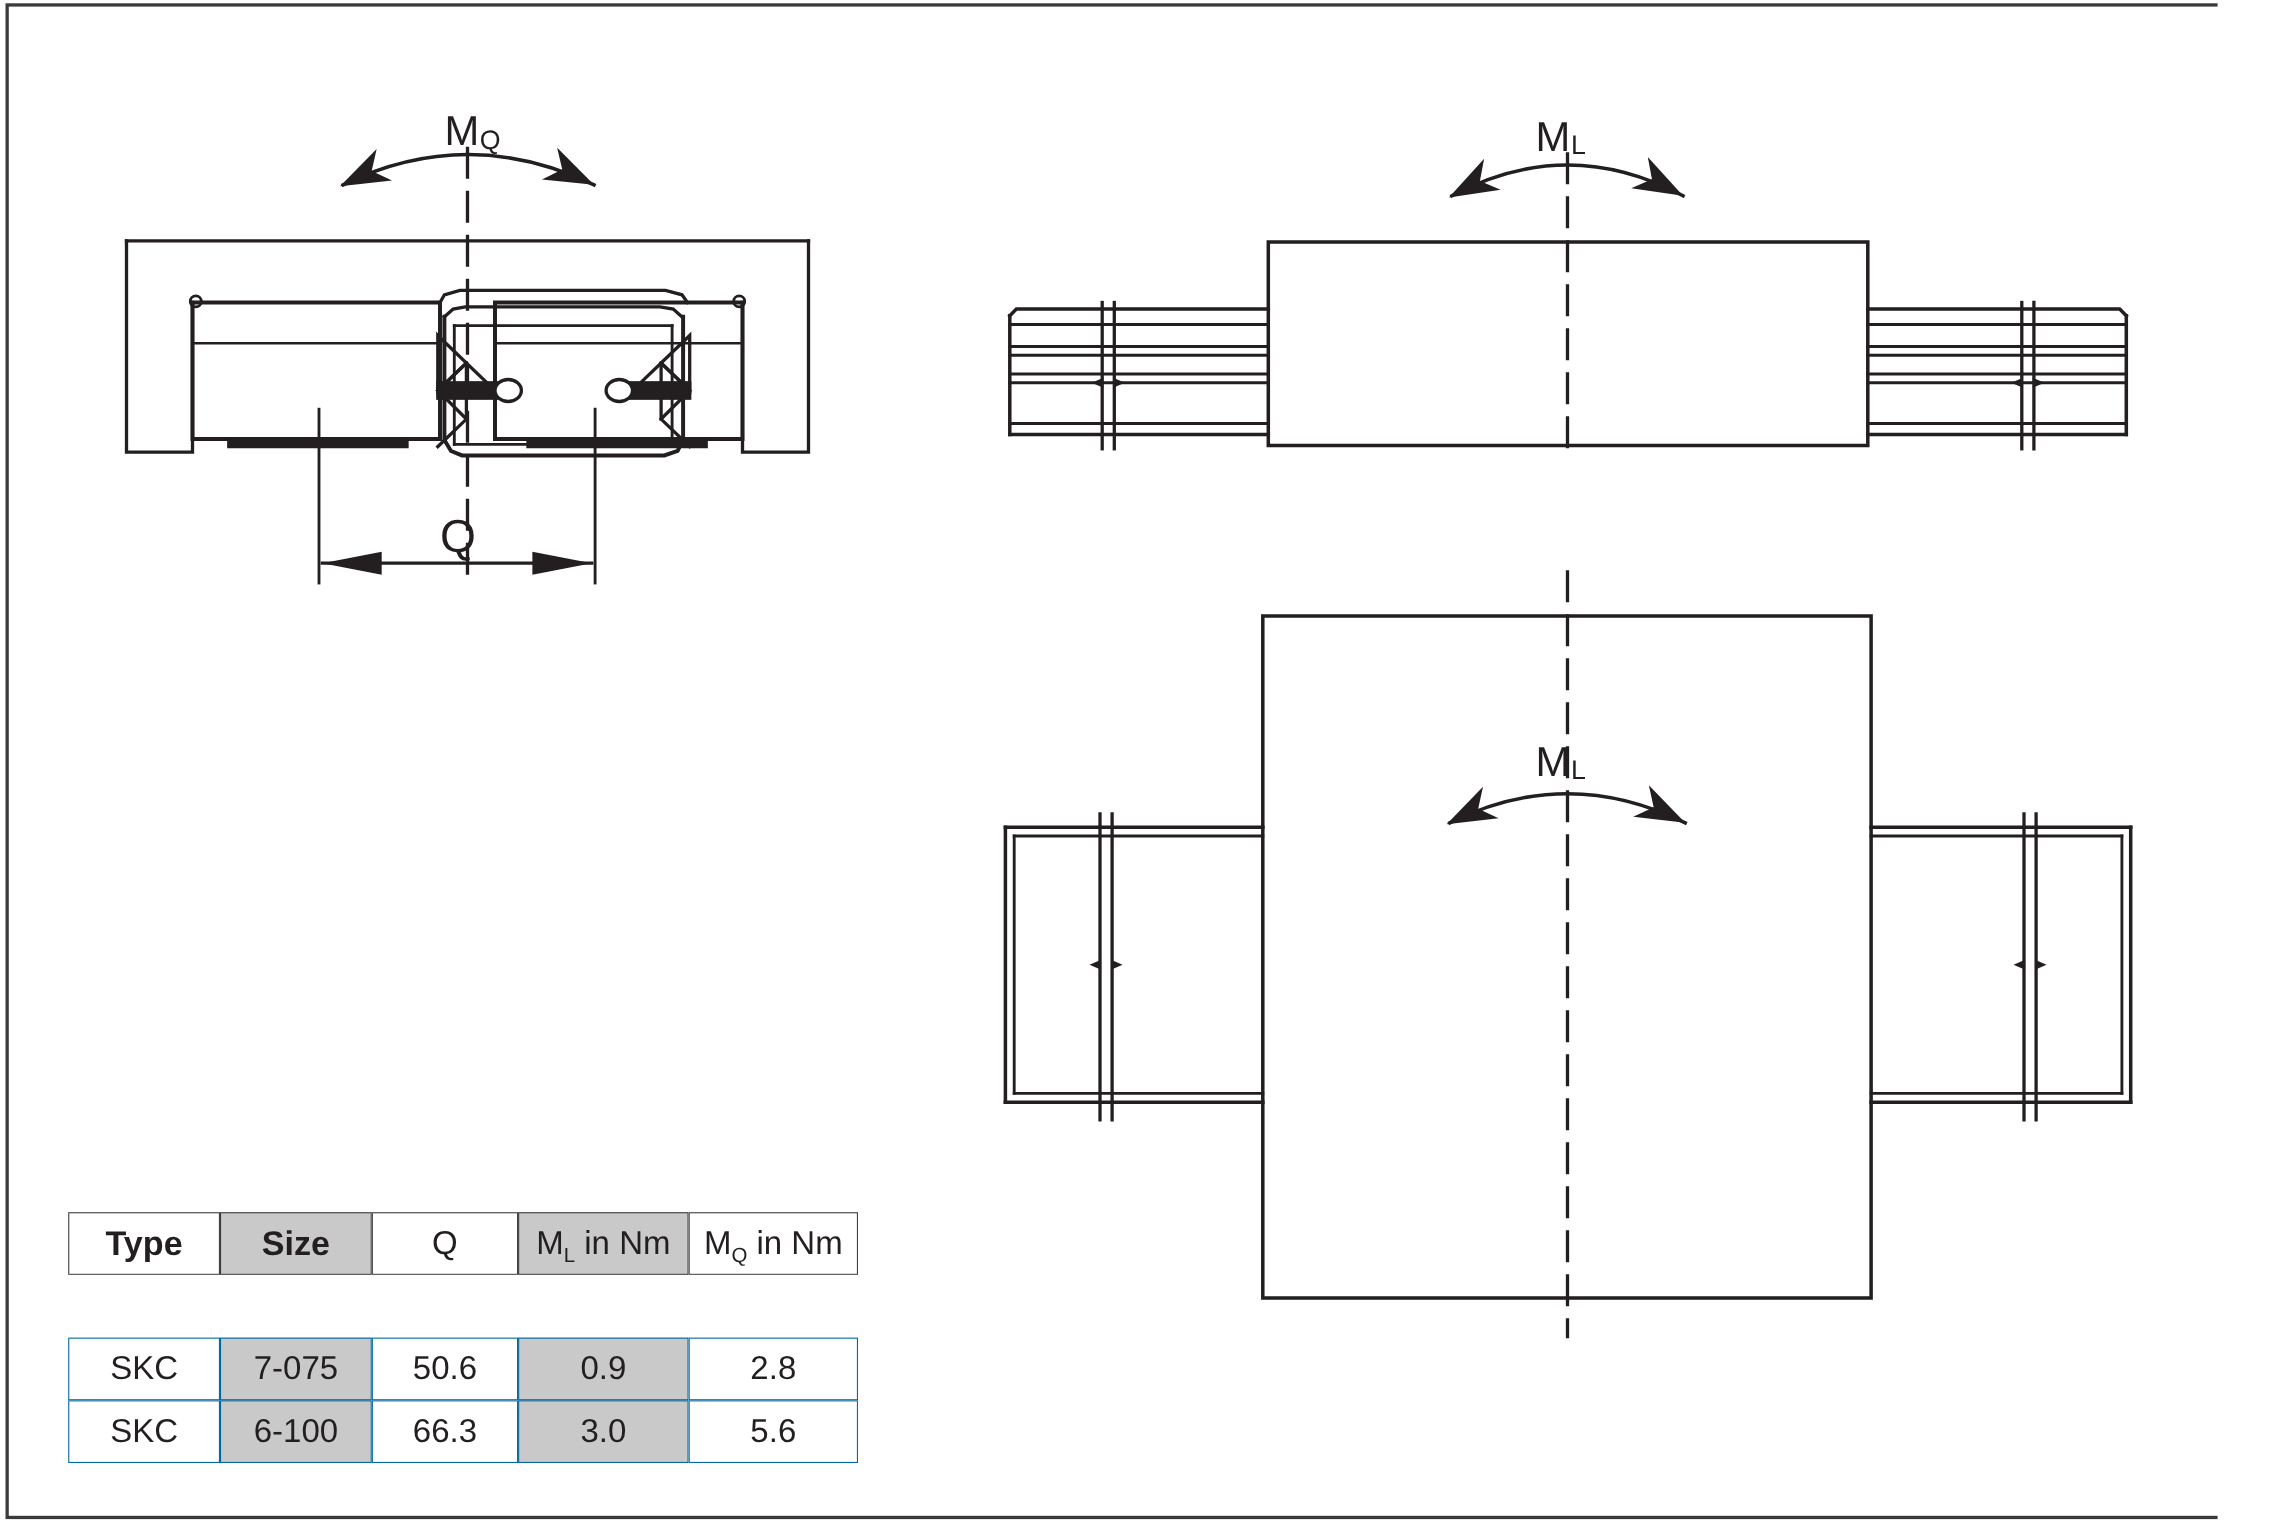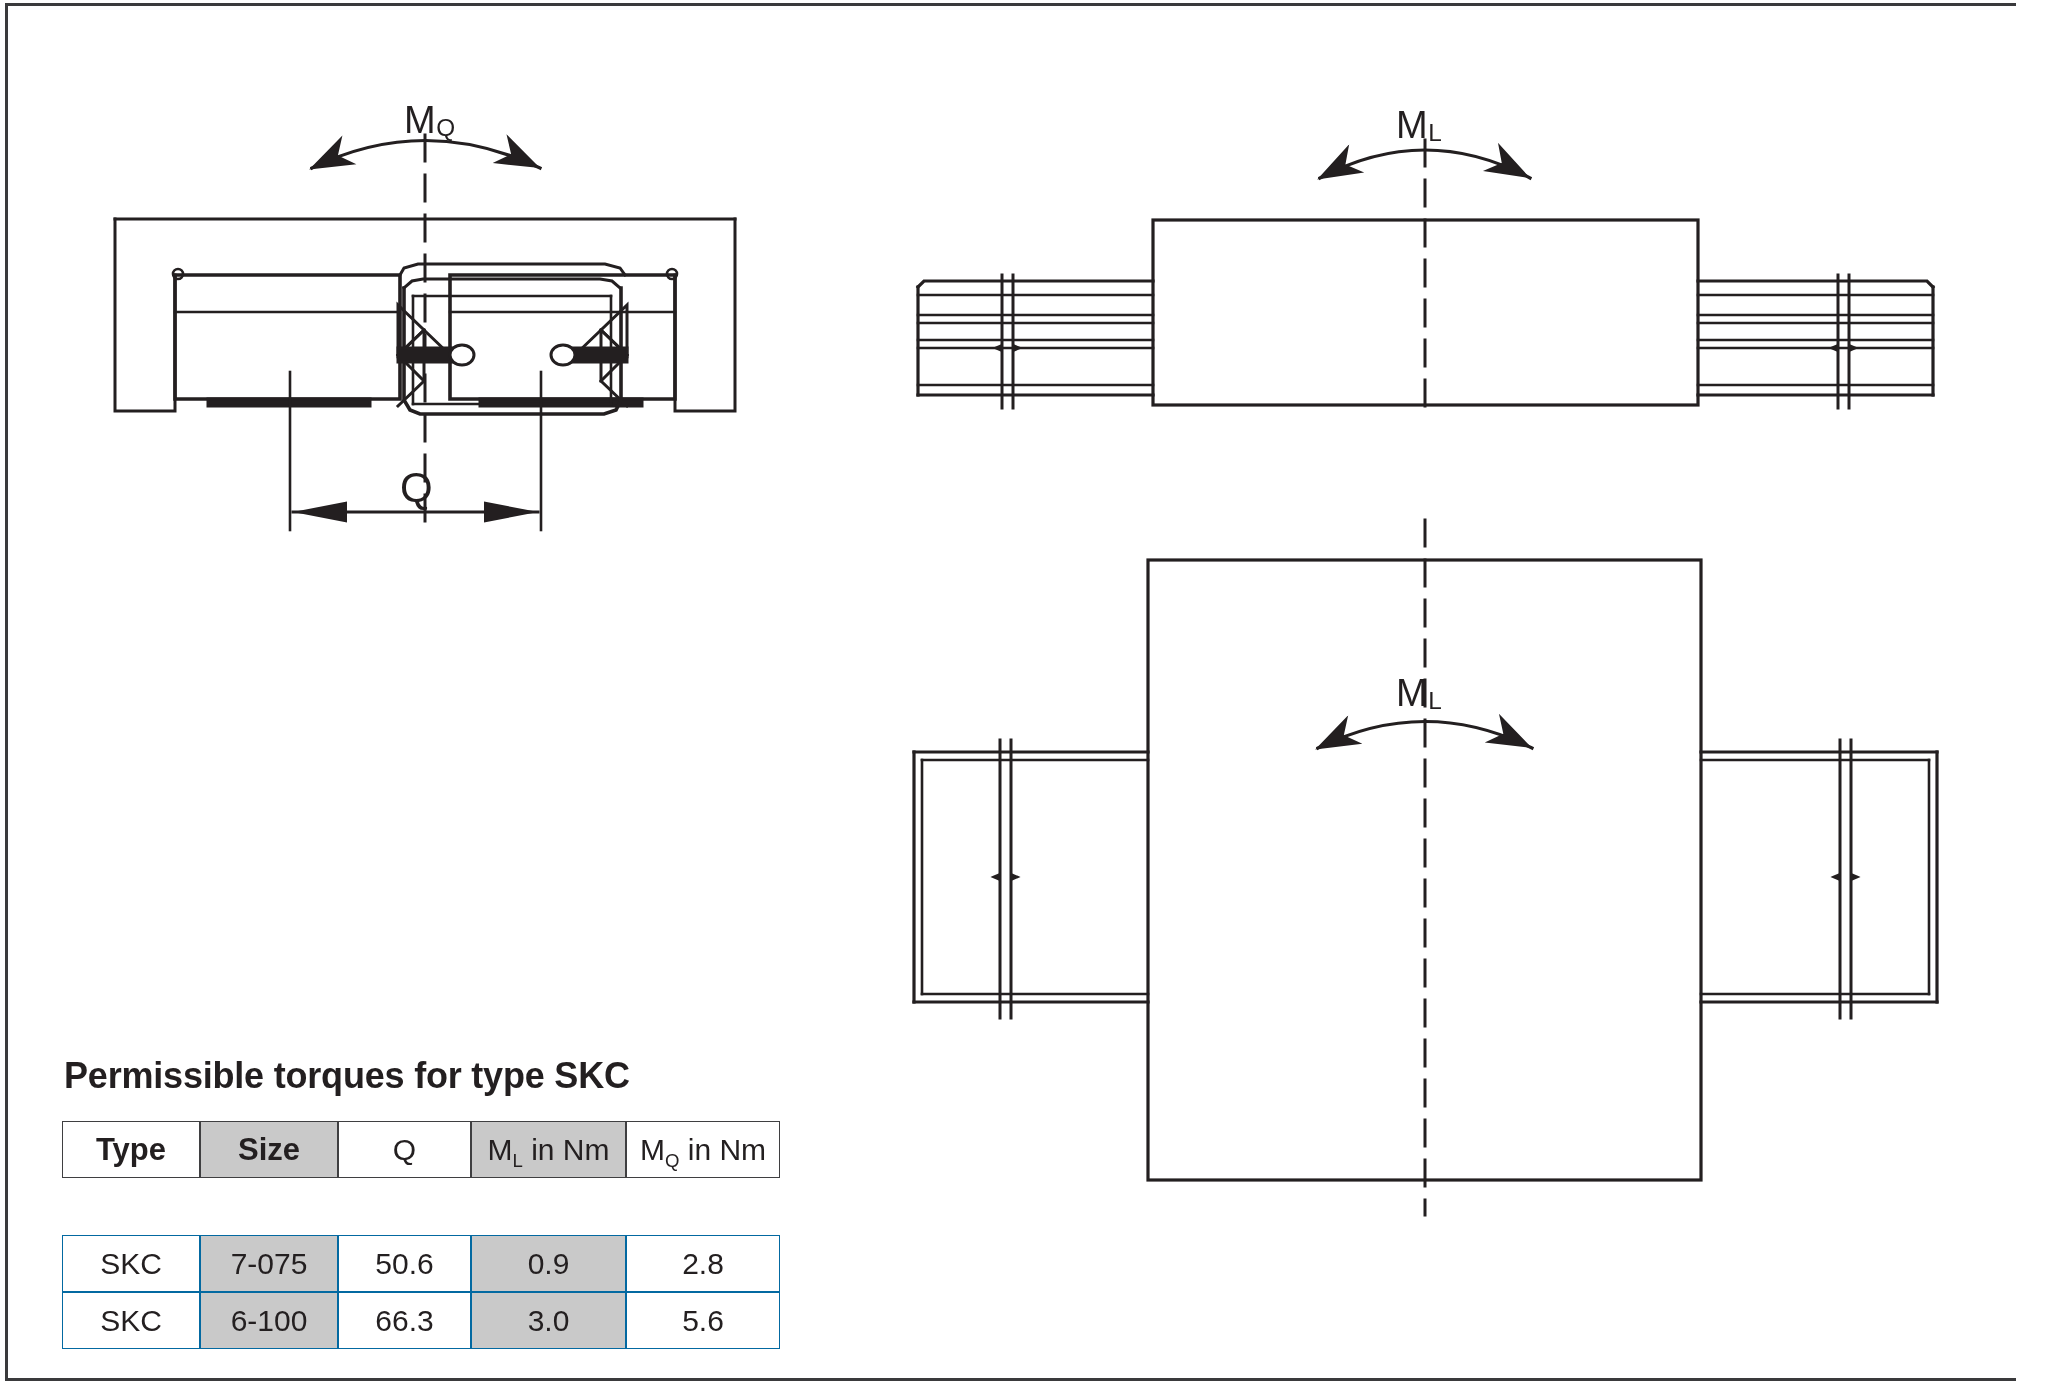--- a/index.html
+++ b/index.html
@@ -50,20 +50,21 @@
     letter-spacing: -0.2px;
     color: #231f20;
     margin: 0 0 24px 2px;
     white-space: nowrap;
   }
   table.torque-table {
     border-collapse: separate;
     border-spacing: 0;
     table-layout: fixed;
     width: 718px;
+    margin-top: 47px;
   }
   table.torque-table td, table.torque-table th {
     padding: 0;
     margin: 0;
     height: 57px;
     text-align: center;
     vertical-align: middle;
     font-size: 30px;
     font-weight: normal;
     color: #231f20;
@@ -276,21 +277,20 @@
   </div>
 
   <div class="fig-label" style="left:1396px; top:672px;">
     <span>M</span><span class="s">L</span>
   </div>
 
   <div class="dim-label" style="left:400px; top:464px;">Q</div>
 
   <div id="table-block">
 
-    <div id="table-title">Permissible torques for type SKC</div>
 
     <table class="torque-table">
       <colgroup>
         <col class="c-type">
           <col class="c-size">
           <col class="c-q">
           <col class="c-ml">
           <col class="c-mq">
       </colgroup>
       <thead>

